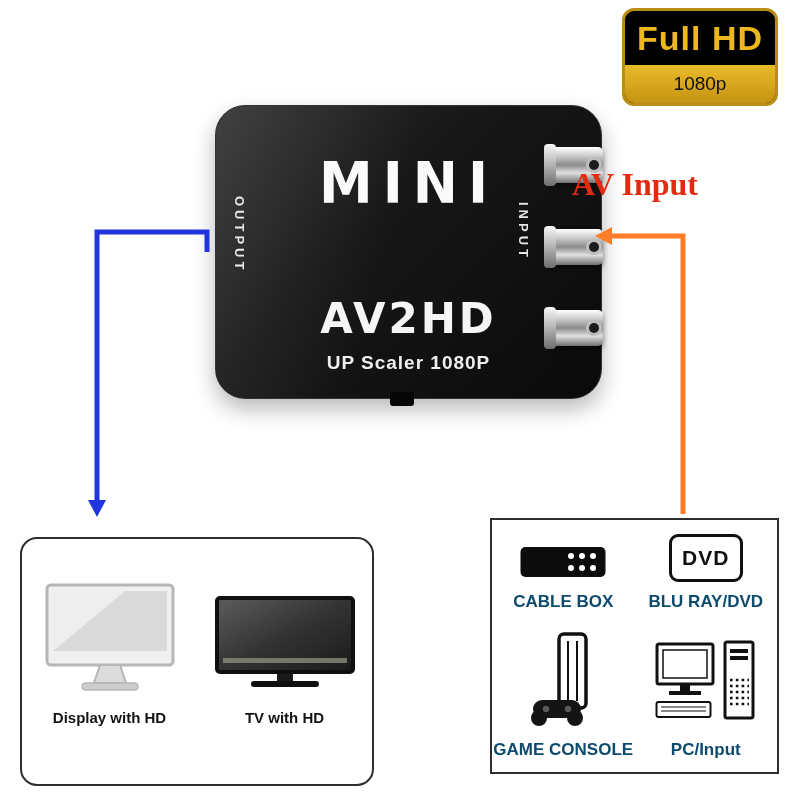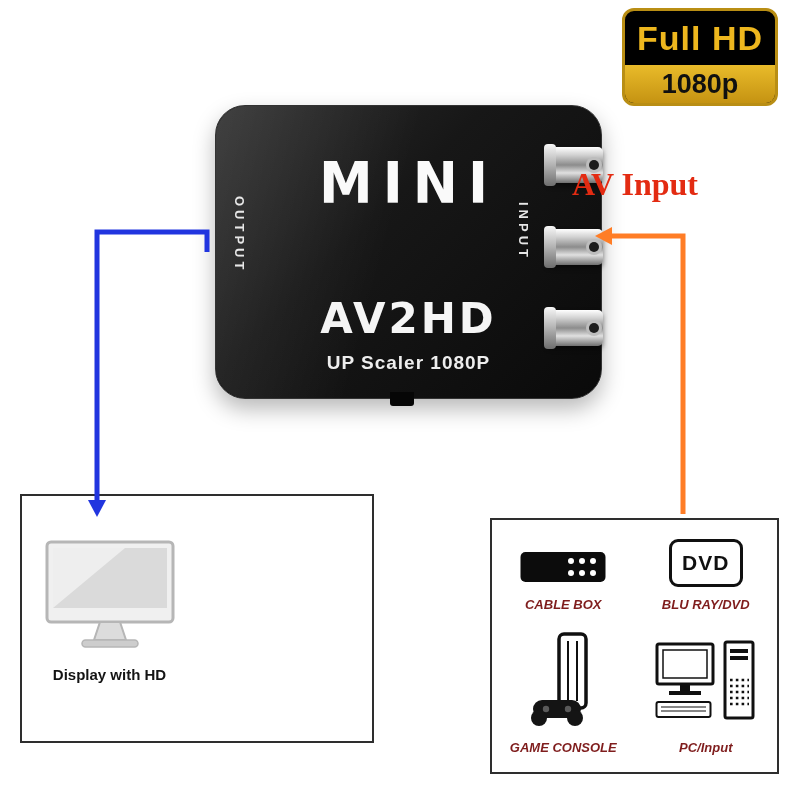--- a/index.html
+++ b/index.html
@@ -7,21 +7,21 @@
          font-family:"Liberation Sans",sans-serif;}
 
   
   .fullhd{position:absolute;left:622px;top:8px;width:150px;height:92px;
           border:3px solid #b98e14;border-radius:12px;overflow:hidden;background:#000;
           display:flex;flex-direction:column;}
   .fullhd-top{flex:1;display:flex;align-items:center;justify-content:center;
               color:var(--gold,#eeb71e);font-size:34px;font-weight:bold;letter-spacing:1px;border-radius:13px;}
   .fullhd-bottom{height:38px;display:flex;align-items:center;justify-content:center;
                  background:linear-gradient(180deg,#e9bb2a,#c59312);
-                 color:#101010;font-size:27px;font-weight:bold;}
+                 color:#101010;font-size:19px;font-weight:normal;}
 
   
   .device{position:absolute;left:215px;top:105px;width:385px;height:292px;z-index:2;
           background:linear-gradient(135deg,#2c2c2c 0%,#171717 40%,#0a0a0a 100%);
           border:1px solid #333;border-radius:30px;box-shadow:0 10px 22px rgba(0,0,0,.28);}
   .device::after{content:"";position:absolute;inset:0;border-radius:30px;
           background:linear-gradient(105deg,rgba(255,255,255,.10),rgba(255,255,255,0) 45%);}
   .brand{position:absolute;top:46px;left:0;width:100%;text-align:center;color:#fafafa;
          font-family:"DejaVu Sans",sans-serif;font-weight:bold;font-size:54px;
          letter-spacing:10px;transform:scaleY(1.06);}
@@ -56,30 +56,30 @@
   
   .av-input{position:absolute;left:572px;top:166px;width:170px;z-index:6;
             font-family:"Liberation Serif",serif;font-weight:bold;font-size:32px;
             color:var(--red,#e32b12);}
   .hd-output{position:absolute;left:118px;top:424px;z-index:6;display:flex;gap:55px;
             font-family:"Liberation Serif",serif;font-weight:bold;font-size:35px;
             color:var(--blue,#2135df);}
 
   
   .box{position:absolute;border:2px solid #2e2e2e;background:#fff;z-index:1;}
-  .box.left{left:20px;top:494px;width:350px;height:245px;
-            display:grid;grid-template-columns:1fr 1fr;}
+  .box.left{left:20px;top:537px;width:350px;height:245px;
+            display:grid;grid-template-columns:1fr 1fr;border-radius:17px;}
   .box.right{left:490px;top:518px;width:285px;height:252px;
             display:grid;grid-template-columns:1fr 1fr;grid-template-rows:112px 1fr;}
   .cell{display:flex;flex-direction:column;align-items:center;justify-content:flex-end;}
   .cell.lb{padding-bottom:58px;gap:13px;}
   .cell.r1{padding-bottom:20px;gap:10px;align-items:center;}
   .cell.r2{padding-bottom:29px;gap:8px;}
   .caption-lg{font-size:15px;font-weight:bold;color:#141414;}
-  .caption-sm{font-size:13px;font-weight:bold;color:#7f1d1d;font-style:italic;}
+  .caption-sm{font-size:17px;font-weight:bold;color:#0c4a6e;}
 
   .dvd-box{width:68px;height:42px;border:3px solid #101010;border-radius:9px;background:#fff;
            display:flex;align-items:center;justify-content:center;
            font-size:21px;font-weight:bold;color:#101010;letter-spacing:1px;}
 </style>
 </head>
 <body>
 
 <div class="stage">
 
@@ -117,20 +117,36 @@
   <div class="box left">
     <div class="cell lb">
       <svg width="130" height="113" viewBox="0 0 130 113">
         <rect x="2" y="2" width="126" height="80" rx="4" fill="#f0f0f0" stroke="#b6b6b6" stroke-width="3"></rect>
         <rect x="8" y="8" width="114" height="60" fill="#dadada"></rect>
         <polygon points="8,68 8,8 80,8" fill="#ffffff" opacity="0.55"></polygon>
         <polygon points="55,82 75,82 81,100 49,100" fill="#dcdcdc" stroke="#b6b6b6" stroke-width="2"></polygon>
         <rect x="37" y="100" width="56" height="7" rx="3.5" fill="#cdcdcd" stroke="#b6b6b6" stroke-width="1.5"></rect>
       </svg>
       <div class="caption-lg">Display with HD</div>
+    </div>
+    <div class="cell lb">
+      <svg width="140" height="100" viewBox="0 0 140 100">
+        <defs>
+          <linearGradient id="tvg" x1="0" y1="0" x2="1" y2="1">
+            <stop offset="0" stop-color="#5d5d5d"></stop>
+              <stop offset="0.5" stop-color="#333333"></stop>
+              <stop offset="1" stop-color="#1a1a1a"></stop>
+          </linearGradient>
+        </defs>
+        <rect x="2" y="2" width="136" height="74" rx="3" fill="url(#tvg)" stroke="#0f0f0f" stroke-width="4"></rect>
+        <rect x="8" y="62" width="124" height="5" fill="#8a8a7a" opacity="0.8"></rect>
+        <rect x="62" y="78" width="16" height="7" fill="#1a1a1a"></rect>
+        <rect x="36" y="85" width="68" height="6" rx="3" fill="#0f0f0f"></rect>
+      </svg>
+      <div class="caption-lg">TV with HD</div>
     </div>
   </div>
 
   <div class="box right">
     <div class="cell r1">
       <svg width="88" height="40" viewBox="0 0 88 40">
         <rect x="1.5" y="5" width="85" height="30" rx="5" fill="#0c0c0c"></rect>
         <circle cx="52" cy="14" r="3" fill="#fff"></circle>
           <circle cx="63" cy="14" r="3" fill="#fff"></circle>
           <circle cx="74" cy="14" r="3" fill="#fff"></circle>

